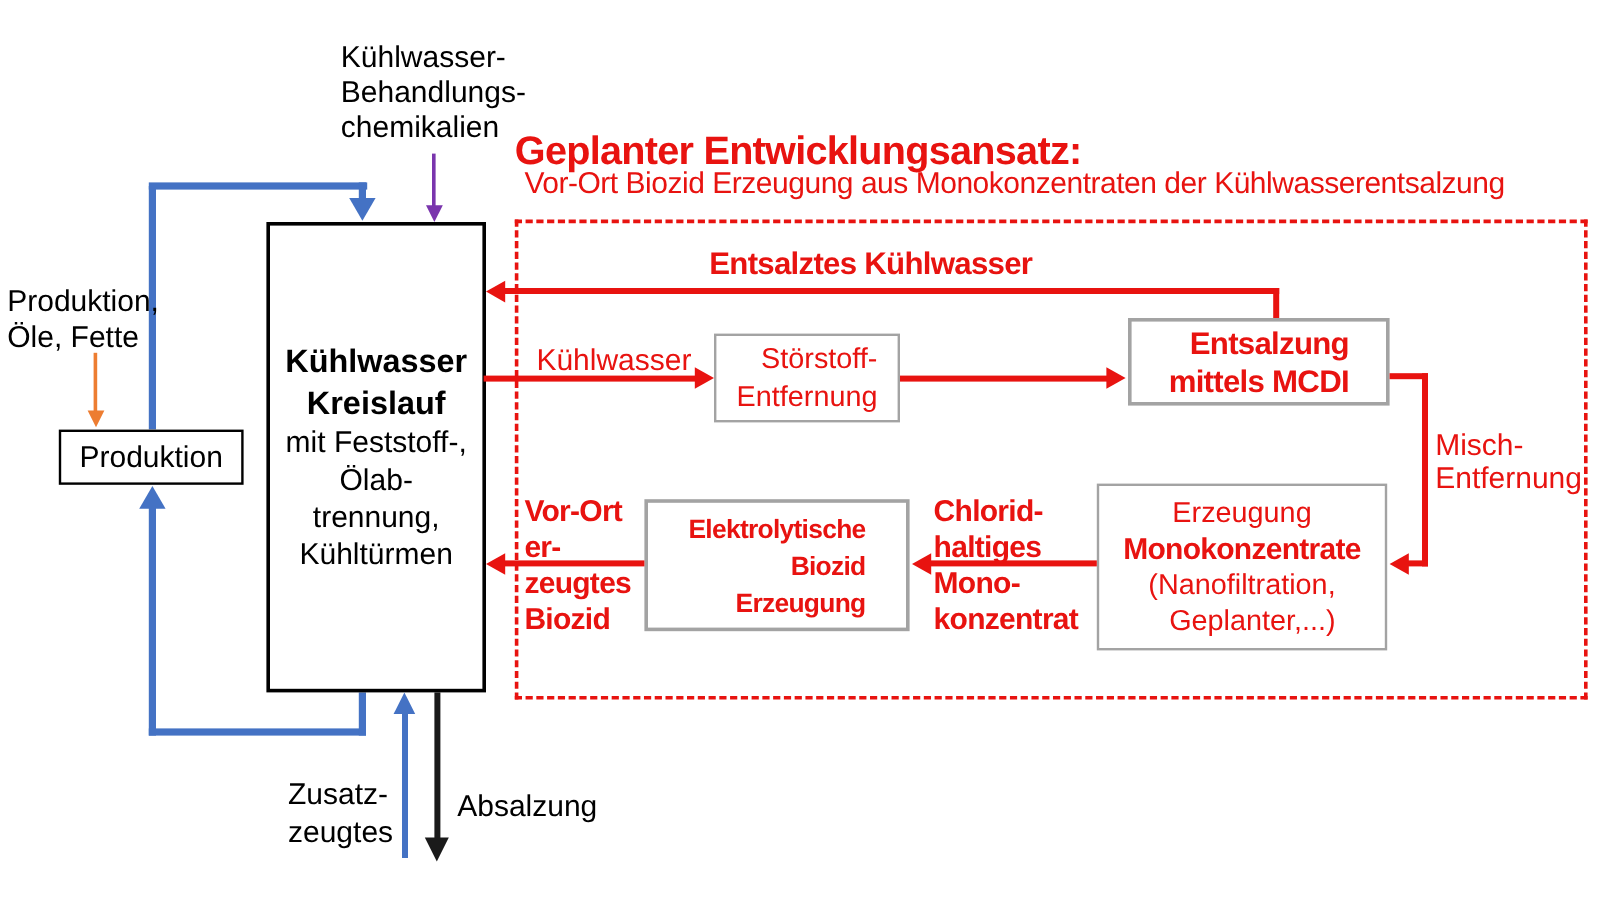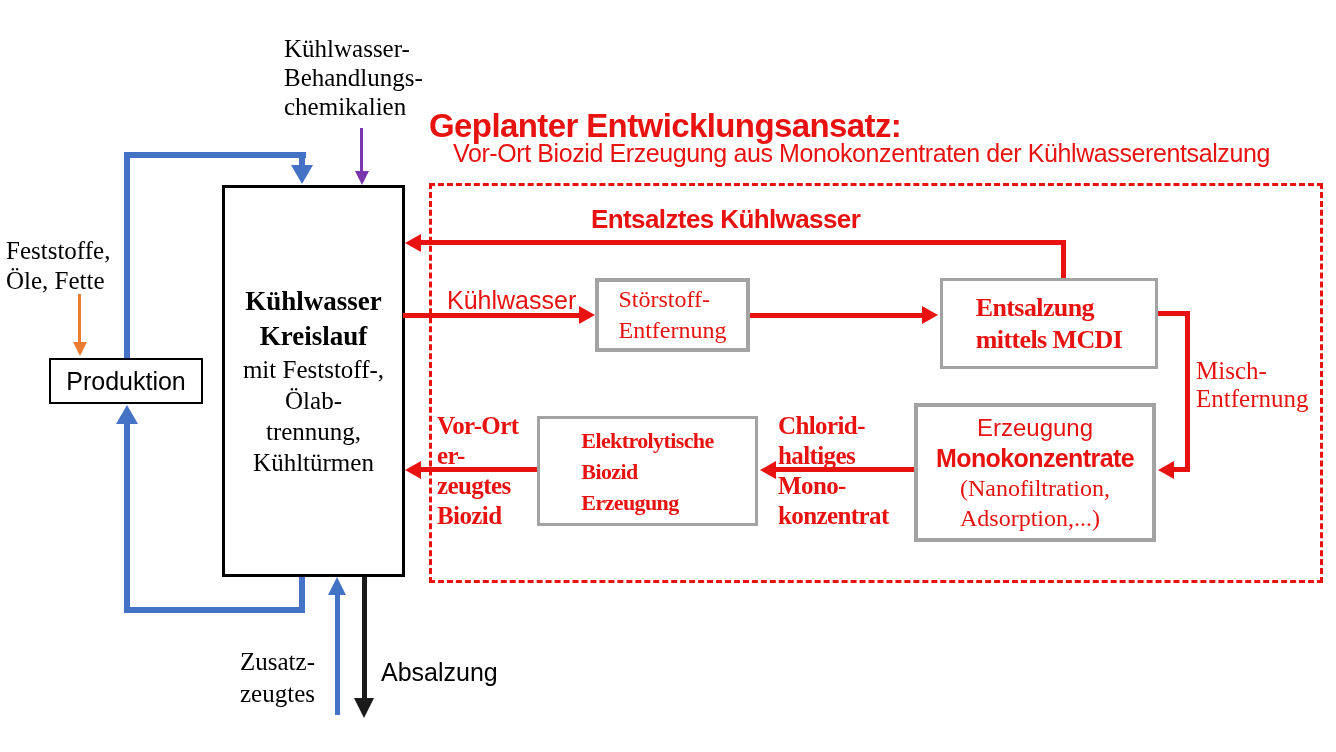--- a/index.html
+++ b/index.html
@@ -1,36 +1,36 @@
 <!DOCTYPE html>
 <html><head>
 <meta charset="utf-8">
 <style>
   html,body{margin:0;padding:0;background:#ffffff;}
   #canvas{
     position:relative;width:1336px;height:752px;background:#ffffff;overflow:hidden;
     font-family:"Liberation Sans",sans-serif;color:#000;
   }
   .abs{position:absolute;}
-  .ml{white-space:pre-line;font-family:Liberation Serif, serif;}
+  .ml{white-space:pre-line;}
   .lbl{font-size:25px;line-height:30px;}
   .red{color:#e81310;}
   .b{font-weight:bold;}
   
   .hline,.vline{position:absolute;}
   .blue-bg{background:#4472c4;}
   .red-bg{background:#e81310;}
   .black-bg{background:#1a1a1a;}
   .purple-bg{background:#7a35ad;}
   .orange-bg{background:#ed7d31;}
   
   .blackbox{position:absolute;background:#fff;border:3px solid #000;box-sizing:border-box;
     display:flex;flex-direction:column;align-items:center;justify-content:center;text-align:center;}
-  .redbox{position:absolute;background:#fff;border:4px solid #a3a3a3;box-sizing:border-box;
-    display:flex;flex-direction:column;align-items:center;justify-content:center;text-align:left;color:#e81310;}
+  .redbox{position:absolute;background:#fff;border:2px solid #a3a3a3;box-sizing:border-box;
+    display:flex;flex-direction:column;align-items:center;justify-content:center;text-align:right;color:#e81310;}
   .redbox.thick{border-width:3px;}
   
   .tri{position:absolute;width:0;height:0;}
   .tri-l-red{border-top:9px solid transparent;border-bottom:9px solid transparent;border-right:16px solid #e81310;}
   .tri-r-red{border-top:9px solid transparent;border-bottom:9px solid transparent;border-left:16px solid #e81310;}
   .tri-d-blue{border-left:11px solid transparent;border-right:11px solid transparent;border-top:19px solid #4472c4;}
   .tri-u-blue{border-left:11px solid transparent;border-right:11px solid transparent;border-bottom:19px solid #4472c4;}
   .tri-u-blue.sm{border-left-width:9px;border-right-width:9px;border-bottom-width:18px;}
   .tri-d-black{border-left:10px solid transparent;border-right:10px solid transparent;border-top:20px solid #1a1a1a;}
   .tri-d-purple{border-left:7px solid transparent;border-right:7px solid transparent;border-top:14px solid #7a35ad;}
@@ -48,21 +48,21 @@
 chemikalien</div>
 
   <div class="vline purple-bg" style="left:360px;top:128px;width:3px;height:45px;"></div>
   <div class="tri tri-d-purple" style="left:355px;top:171px;"></div>
 
   <div class="hline blue-bg" style="left:124px;top:152px;width:182px;height:6px;"></div>
   <div class="vline blue-bg" style="left:299px;top:152px;width:6px;height:15px;"></div>
   <div class="tri tri-d-blue" style="left:291px;top:165px;"></div>
   <div class="vline blue-bg" style="left:124px;top:155px;width:6px;height:203px;"></div>
 
-  <div class="abs lbl ml" style="left:6px;top:236px;">Feststoffe,
+  <div class="abs lbl ml" style="left:6px;top:236px;">Produktion,
 Öle, Fette</div>
   <div class="vline orange-bg" style="left:78px;top:294px;width:3px;height:50px;"></div>
   <div class="tri tri-d-orange" style="left:73px;top:342px;"></div>
 
   <div class="blackbox" style="left:49px;top:358px;width:154px;height:46px;border-width:2px;">
     <div class="lbl">Produktion</div>
   </div>
 
   <div class="tri tri-u-blue" style="left:116px;top:405px;"></div>
   <div class="vline blue-bg" style="left:124px;top:422px;width:6px;height:191px;"></div>
@@ -81,58 +81,58 @@
   <div class="vline blue-bg" style="left:335px;top:592px;width:5px;height:123px;"></div>
   <div class="tri tri-u-blue sm" style="left:328px;top:577px;"></div>
   <div class="abs lbl ml" style="left:240px;top:646px;line-height:32px;">Zusatz-
 zeugtes</div>
 
   <div class="vline black-bg" style="left:362px;top:577px;width:5px;height:123px;"></div>
   <div class="tri tri-d-black" style="left:354px;top:698px;"></div>
   <div class="abs lbl" style="left:381px;top:657px;">Absalzung</div>
 
   <div class="abs red b tight" style="left:429px;top:107px;font-size:33px;">Geplanter Entwicklungsansatz:</div>
-  <div class="abs red" style="left:437px;top:139px;font-size:25px;letter-spacing:-0.4px;margin-left:16px;">Vor-Ort Biozid Erzeugung aus Monokonzentraten der Kühlwasserentsalzung</div>
+  <div class="abs red" style="left:437px;top:139px;font-size:25px;letter-spacing:-0.4px;">Vor-Ort Biozid Erzeugung aus Monokonzentraten der Kühlwasserentsalzung</div>
 
   <div class="dashed" style="left:429px;top:183px;width:894px;height:400px;"></div>
 
   <div class="abs red b tight" style="left:591px;top:204px;font-size:26px;">Entsalztes Kühlwasser</div>
   <div class="hline red-bg" style="left:419px;top:240px;width:647px;height:5px;"></div>
   <div class="tri tri-l-red" style="left:405px;top:234px;"></div>
   <div class="vline red-bg" style="left:1061px;top:240px;width:5px;height:38px;"></div>
 
   <div class="abs red" style="left:447px;top:286px;font-size:25px;">Kühlwasser</div>
   <div class="hline red-bg" style="left:403px;top:313px;width:178px;height:5px;"></div>
   <div class="tri tri-r-red" style="left:579px;top:306px;"></div>
 
   <div class="redbox" style="left:595px;top:278px;width:155px;height:74px;">
     <div class="ml" style="font-size:24px;line-height:31px;">Störstoff-
 Entfernung</div>
   </div>
 
   <div class="hline red-bg" style="left:750px;top:313px;width:174px;height:5px;"></div>
   <div class="tri tri-r-red" style="left:922px;top:306px;"></div>
 
-  <div class="redbox thick" style="left:940px;top:278px;width:218px;height:91px;">
+  <div class="redbox thick" style="left:940px;top:265px;width:218px;height:73px;">
     <div class="b ml tight" style="font-size:26px;line-height:32px;">Entsalzung
 mittels MCDI</div>
   </div>
 
   <div class="hline red-bg" style="left:1158px;top:311px;width:32px;height:5px;"></div>
   <div class="vline red-bg" style="left:1185px;top:311px;width:5px;height:161px;"></div>
   <div class="hline red-bg" style="left:1172px;top:467px;width:18px;height:5px;"></div>
   <div class="tri tri-l-red" style="left:1158px;top:461px;"></div>
   <div class="abs red ml" style="left:1196px;top:357px;font-size:25px;line-height:28px;">Misch-
 Entfernung</div>
 
   <div class="redbox" style="left:914px;top:403px;width:242px;height:139px;">
     <div style="font-size:24px;line-height:30px;">Erzeugung</div>
     <div class="b tight" style="font-size:25px;line-height:30px;">Monokonzentrate</div>
     <div class="ml" style="font-size:24px;line-height:30px;">(Nanofiltration,
-Adsorption,...)</div>
+Geplanter,...)</div>
   </div>
 
   <div class="hline red-bg" style="left:774px;top:467px;width:140px;height:5px;"></div>
   <div class="tri tri-l-red" style="left:760px;top:461px;"></div>
   <div class="abs red b ml tight" style="left:778px;top:411px;font-size:25px;line-height:30px;">Chlorid-
 haltiges
 Mono-
 konzentrat</div>
 
   <div class="redbox thick" style="left:537px;top:416px;width:221px;height:110px;">

